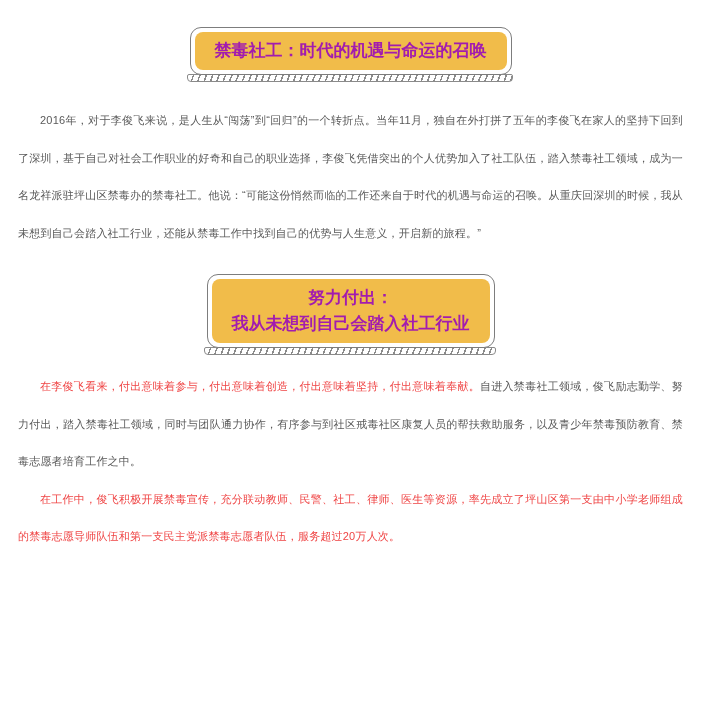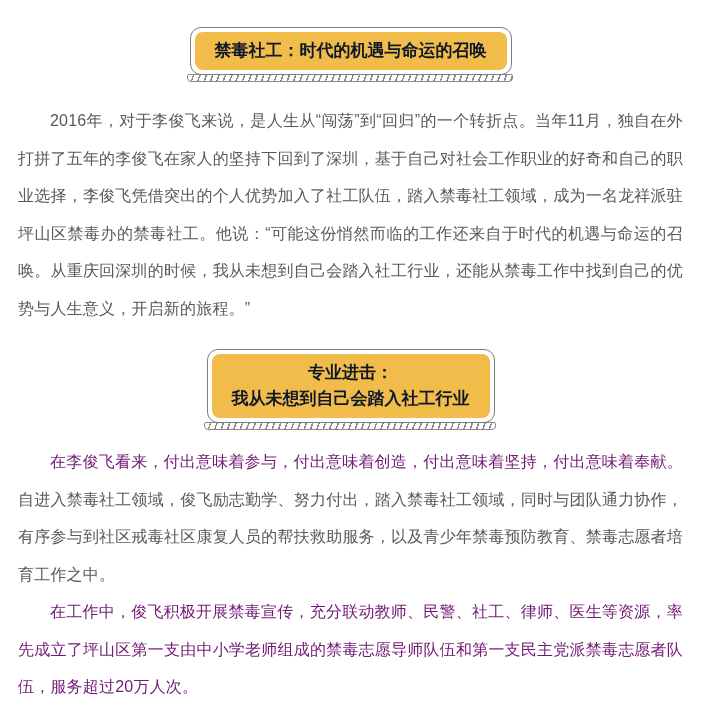--- a/index.html
+++ b/index.html
@@ -29,21 +29,21 @@
     z-index:1;
     background:#ffffff;
     border:1.5px solid #7d7d7d;
     border-radius:11px;
     padding:4px;
   }
   .banner-pill{
     background:#F1BC4A;
     border-radius:8px;
     padding:6px 20px;
-    color:#0f172a;
+    color:#a21caf;
     font-weight:bold;
     font-size:17px;
     line-height:26px;
     text-align:center;
     white-space:nowrap;
   }
   .banner-shadow{
     position:absolute;
     z-index:0;
     left:-3px;
@@ -58,31 +58,31 @@
       #ffffff 0px, #ffffff 4.5px,
       #8a8a8a 4.5px, #8a8a8a 6px
     );
   }
   
   .content{
     padding:0 18px;
   }
   .para{
     margin:0;
-    font-size:16px;
+    font-size:11px;
     line-height:37.5px;
     letter-spacing:0.2px;
     color:#595959;
     text-align:justify;
     text-indent:2em;
   }
   .para-1{margin-top:27px;}
   .para-2{margin-top:20px;}
   .para-3{margin-top:0;}
-  .hl{color:#701a75;}
+  .hl{color:#ef4444;}
 </style>
 </head>
 <body>
 
 <div class="page">
 
   <div class="banner-row">
     <div class="banner banner-1">
       <div class="banner-shadow"></div>
       <div class="banner-box">
@@ -97,21 +97,21 @@
 
     <p class="para para-1">
       <span>2016年，对于李俊飞来说，是人生从“闯荡”到“回归”的一个转折点。当年11月，独自在外打拼了五年的李俊飞在家人的坚持下回到了深圳，基于自己对社会工作职业的好奇和自己的职业选择，李俊飞凭借突出的个人优势加入了社工队伍，踏入禁毒社工领域，成为一名龙祥派驻坪山区禁毒办的禁毒社工。他说：“可能这份悄然而临的工作还来自于时代的机遇与命运的召唤。从重庆回深圳的时候，我从未想到自己会踏入社工行业，还能从禁毒工作中找到自己的优势与人生意义，开启新的旅程。”</span>
     </p>
 
     <div class="banner-row">
       <div class="banner banner-2">
         <div class="banner-shadow"></div>
         <div class="banner-box">
           <div class="banner-pill">
-            <div>专业进击：</div>
+            <div>努力付出：</div>
             <div>我从未想到自己会踏入社工行业</div>
           </div>
         </div>
       </div>
     </div>
 
     <p class="para para-2">
       <span class="hl">在李俊飞看来，付出意味着参与，付出意味着创造，付出意味着坚持，付出意味着奉献。</span><span>自进入禁毒社工领域，俊飞励志勤学、努力付出，踏入禁毒社工领域，同时与团队通力协作，有序参与到社区戒毒社区康复人员的帮扶救助服务，以及青少年禁毒预防教育、禁毒志愿者培育工作之中。</span>
     </p>
 

